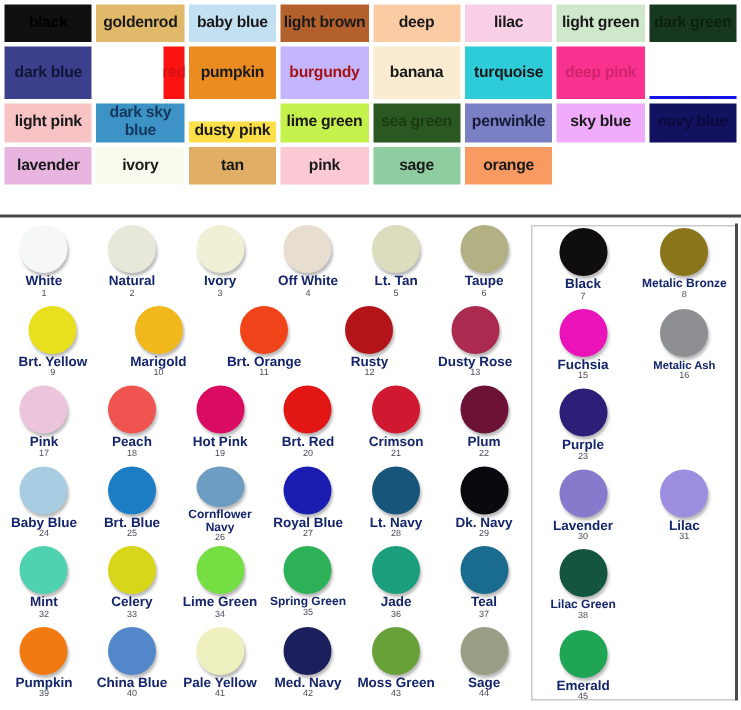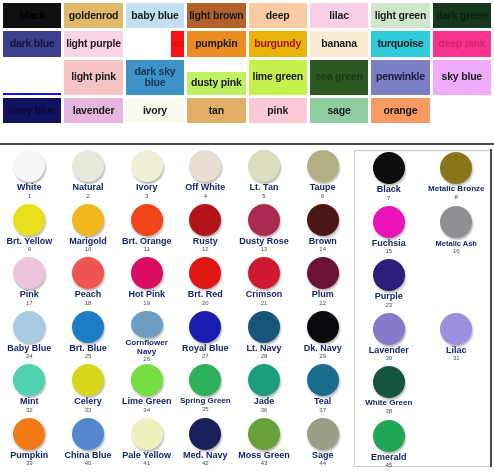--- a/index.html
+++ b/index.html
@@ -115,51 +115,48 @@
       </div>
       <div class="swatch-cell" style="background: rgb(207, 232, 203); color: rgb(26, 26, 26);">
         <span>light green</span>
       </div>
       <div class="swatch-cell" style="background: rgb(22, 56, 31); color: rgb(12, 32, 18);">
         <span>dark green</span>
       </div>
       <div class="swatch-cell" style="background: rgb(59, 63, 140); color: rgb(18, 21, 54);">
         <span>dark blue</span>
       </div>
-      <div class="swatch-cell" style="background: rgb(252, 210, 230); color: rgb(26, 26, 26);">
-        <span>light purple</span>
-      </div>
       <div class="swatch-cell" style="background: rgb(251, 18, 18); color: rgb(211, 19, 19); margin-left: 45px;">
         <span>red</span>
       </div>
       <div class="swatch-cell" style="background: rgb(235, 140, 35); color: rgb(26, 26, 26);">
         <span>pumpkin</span>
       </div>
-      <div class="swatch-cell" style="background: #eab308; color: rgb(163, 19, 21);">
+      <div class="swatch-cell" style="background: #c4b5fd; color: rgb(163, 19, 21);">
         <span>burgundy</span>
       </div>
       <div class="swatch-cell" style="background: rgb(251, 236, 209); color: rgb(26, 26, 26);">
         <span>banana</span>
       </div>
       <div class="swatch-cell" style="background: rgb(46, 203, 217); color: rgb(26, 26, 26);">
         <span>turquoise</span>
       </div>
       <div class="swatch-cell" style="background: rgb(248, 50, 142); color: rgb(208, 36, 111);">
         <span>deep pink</span>
       </div>
       <div class="swatch-cell" style="background: rgb(21, 18, 240); color: rgb(20, 17, 196); margin-top: 33px;">
         <span>royal</span>
       </div>
       <div class="swatch-cell" style="background: rgb(247, 195, 197); color: rgb(26, 26, 26);">
         <span>light pink</span>
       </div>
       <div class="swatch-cell" style="background: rgb(61, 146, 198); color: rgb(21, 55, 92);">
         <span>dark sky blue</span>
       </div>
-      <div class="swatch-cell" style="background: #bef264; color: rgb(26, 26, 26); margin-top: 12px;">
+      <div class="swatch-cell" style="background: #fde047; color: rgb(26, 26, 26); margin-top: 12px;">
         <span>dusty pink</span>
       </div>
       <div class="swatch-cell" style="background: rgb(197, 241, 76); color: rgb(26, 26, 26);">
         <span>lime green</span>
       </div>
       <div class="swatch-cell" style="background: rgb(43, 88, 32); color: rgb(27, 58, 20);">
         <span>sea green</span>
       </div>
       <div class="swatch-cell" style="background: rgb(123, 127, 196); color: rgb(25, 26, 58);">
         <span>penwinkle</span>
@@ -243,25 +240,20 @@
             </div>
             <div class="ccell">
               <div class="dot" style="background: rgb(179, 20, 25);"></div>
               <div class="clabel">Rusty</div>
               <div class="cnum">12</div>
             </div>
             <div class="ccell">
               <div class="dot" style="background: rgb(171, 42, 80);"></div>
               <div class="clabel">Dusty Rose</div>
               <div class="cnum">13</div>
-            </div>
-            <div class="ccell">
-              <div class="dot" style="background: rgb(77, 21, 19);"></div>
-              <div class="clabel">Brown</div>
-              <div class="cnum">14</div>
             </div>
           </div>
           <div class="crow">
             <div class="ccell">
               <div class="dot" style="background: rgb(236, 196, 220);"></div>
               <div class="clabel">Pink</div>
               <div class="cnum">17</div>
             </div>
             <div class="ccell">
               <div class="dot" style="background: rgb(239, 84, 80);"></div>
@@ -431,21 +423,21 @@
             </div>
             <div class="ccell">
               <div class="dot" style="background: rgb(157, 142, 224);"></div>
               <div class="clabel">Lilac</div>
               <div class="cnum">31</div>
             </div>
           </div>
           <div class="crow">
             <div class="ccell">
               <div class="dot" style="background: rgb(20, 85, 63);"></div>
-              <div class="clabel wrap">White Green</div>
+              <div class="clabel wrap">Lilac Green</div>
               <div class="cnum">38</div>
             </div>
             <div class="ccell empty">
               <div class="dot" style="background: transparent;"></div>
               <div class="clabel"></div>
               <div class="cnum"></div>
             </div>
           </div>
           <div class="crow">
             <div class="ccell">

